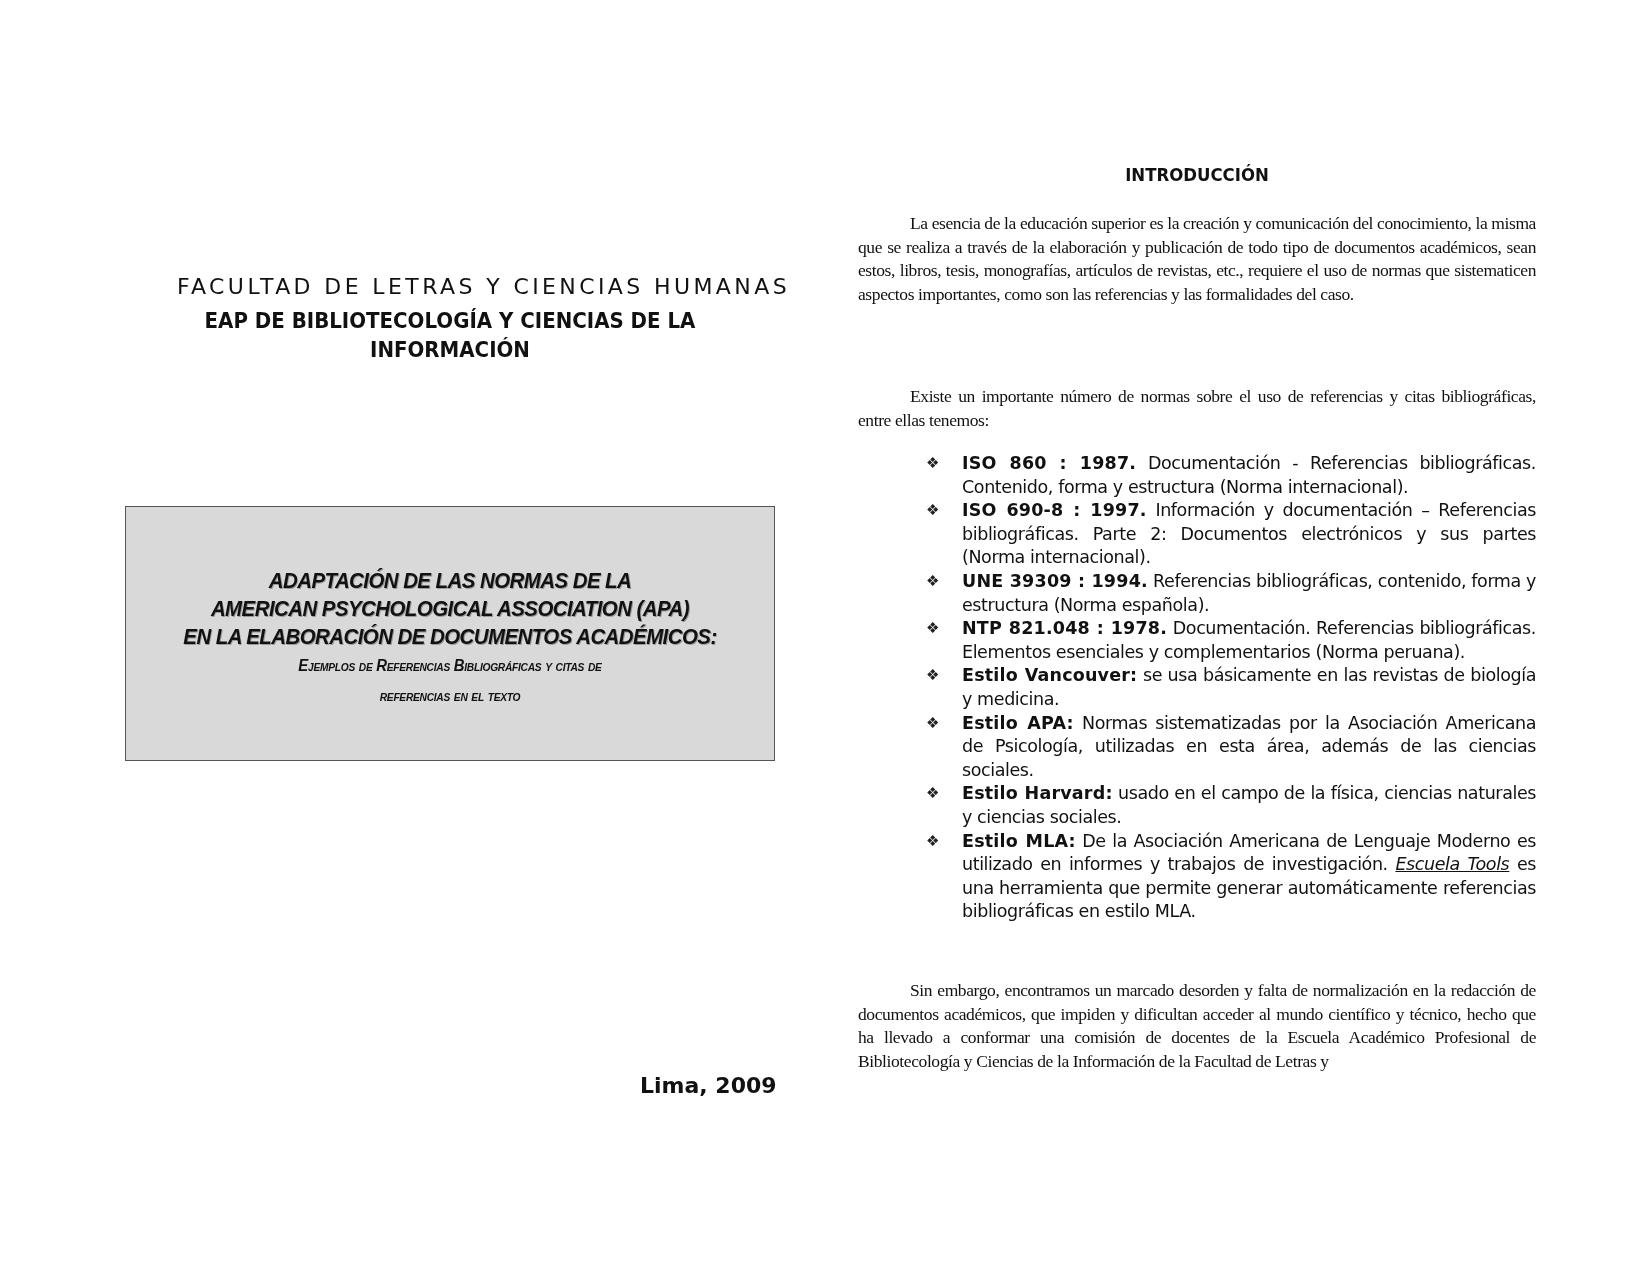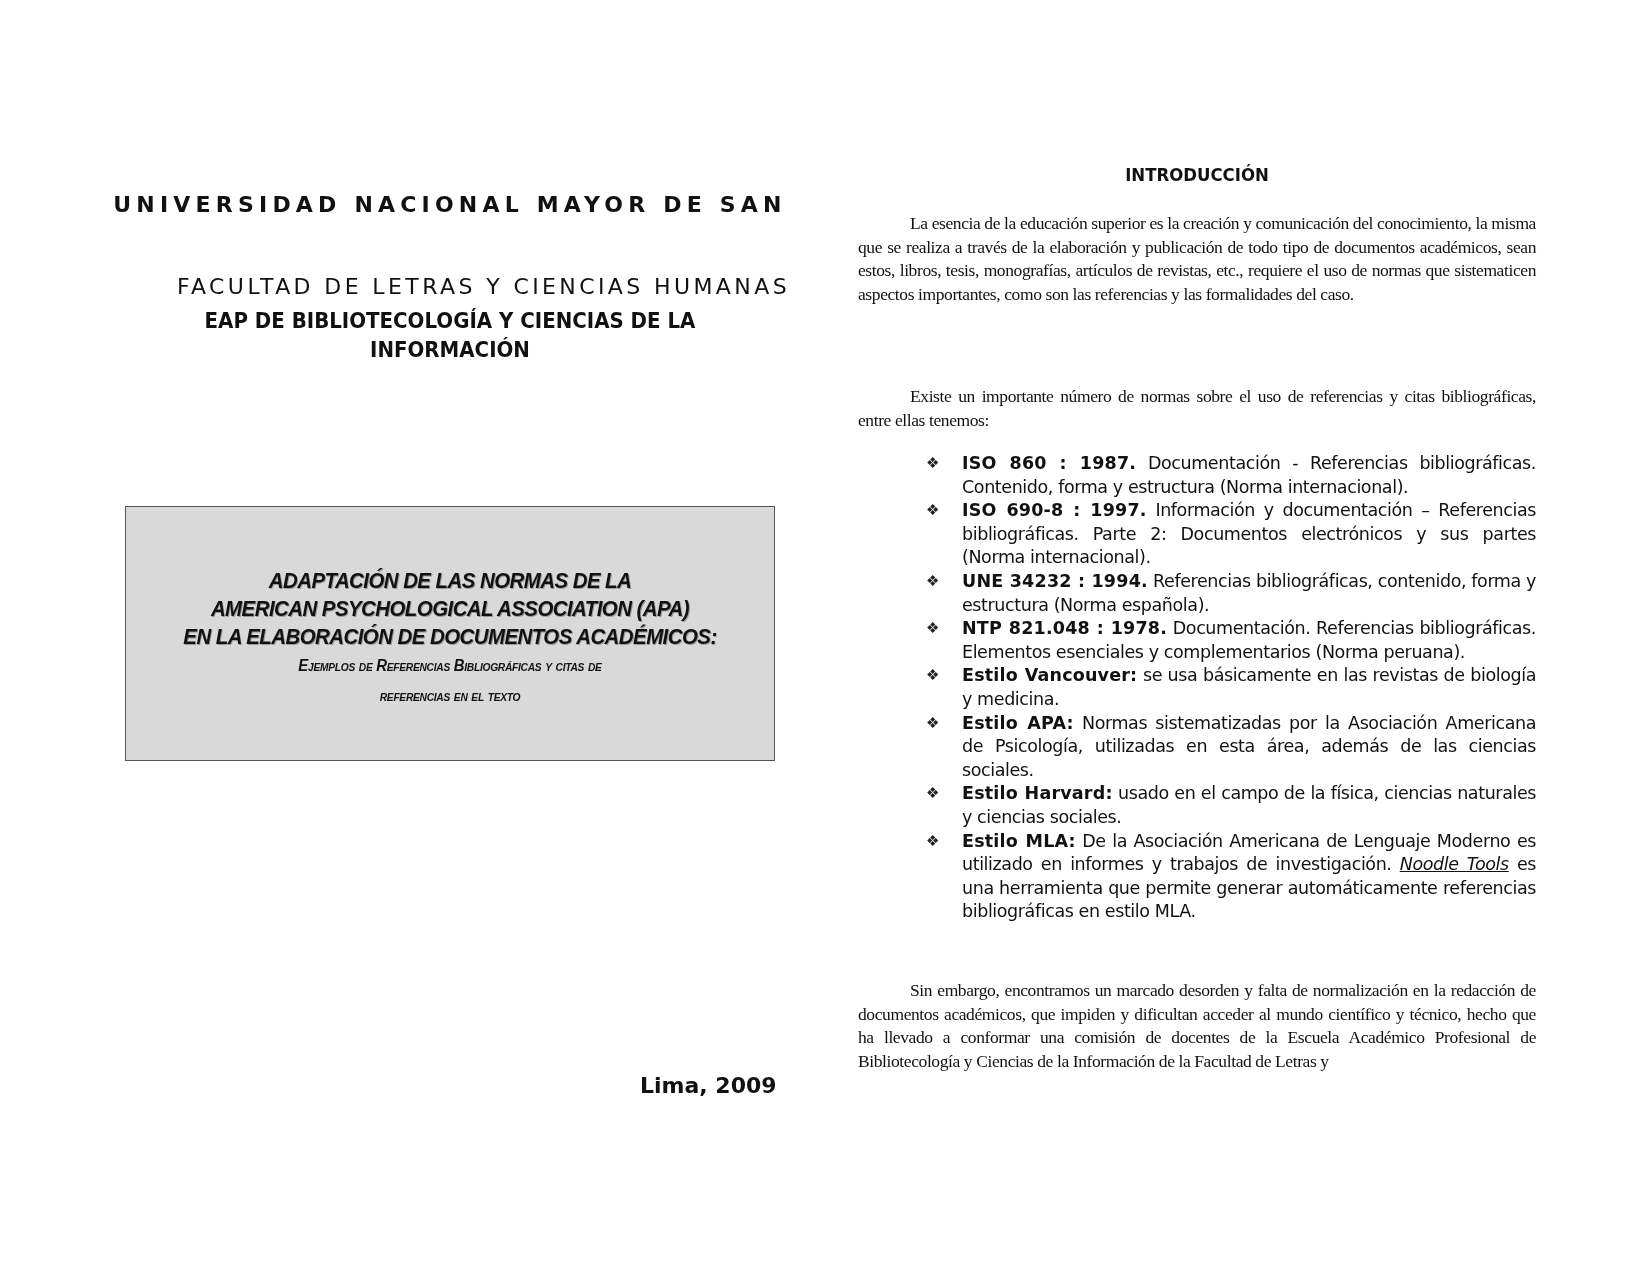--- a/index.html
+++ b/index.html
@@ -72,21 +72,20 @@
   .bullet {
     position: absolute; left: 2px; top: 0; font-size: 15px; color: #222;
   }
   .list b { font-weight: bold; letter-spacing: 0.2px; }
   .link-ref { font-style: italic; text-decoration: underline; color: #111; }
 </style>
 </head>
 <body>
 
 <div class="abs uni">
-  <div>UNIVERSIDAD NACIONAL MAYOR DE SAN</div>
 </div>
 
 <div class="abs fac">FACULTAD DE LETRAS Y CIENCIAS HUMANAS</div>
 
 <div class="abs eap">
   <div>EAP DE BIBLIOTECOLOGÍA Y CIENCIAS DE LA</div>
   <div>INFORMACIÓN</div>
 </div>
 
 <div class="abs titlebox">
@@ -115,39 +114,39 @@
   <li>
     <span class="bullet">❖</span>
     <b>ISO 860 : 1987.</b><span> Documentación - Referencias bibliográficas. Contenido, forma y estructura (Norma internacional).</span>
   </li>
   <li>
     <span class="bullet">❖</span>
     <b>ISO 690-8 : 1997.</b><span> Información y documentación – Referencias bibliográficas. Parte 2: Documentos electrónicos y sus partes (Norma internacional).</span>
   </li>
   <li>
     <span class="bullet">❖</span>
-    <b>UNE 34232 : 1994.</b><span> Referencias bibliográficas, contenido, forma y estructura (Norma española).</span>
+    <b>UNE 39309 : 1994.</b><span> Referencias bibliográficas, contenido, forma y estructura (Norma española).</span>
   </li>
   <li>
     <span class="bullet">❖</span>
     <b>NTP 821.048 : 1978.</b><span> Documentación. Referencias bibliográficas. Elementos esenciales y complementarios (Norma peruana).</span>
   </li>
   <li>
     <span class="bullet">❖</span>
     <b>Estilo Vancouver:</b><span> se usa básicamente en las revistas de biología y medicina.</span>
   </li>
   <li>
     <span class="bullet">❖</span>
     <b>Estilo APA:</b><span> Normas sistematizadas por la Asociación Americana de Psicología, utilizadas en esta área, además de las ciencias sociales.</span>
   </li>
   <li>
     <span class="bullet">❖</span>
     <b>Estilo Harvard:</b><span> usado en el campo de la física, ciencias naturales y ciencias sociales.</span>
   </li>
   <li>
     <span class="bullet">❖</span>
-    <b>Estilo MLA:</b><span> De la Asociación Americana de Lenguaje Moderno es utilizado en informes y trabajos de investigación. </span><span class="link-ref">Noodle Tools</span><span> es una herramienta  que permite generar automáticamente referencias bibliográficas en estilo MLA.</span>
+    <b>Estilo MLA:</b><span> De la Asociación Americana de Lenguaje Moderno es utilizado en informes y trabajos de investigación. </span><span class="link-ref">Escuela Tools</span><span> es una herramienta  que permite generar automáticamente referencias bibliográficas en estilo MLA.</span>
   </li>
 </ul>
 
 <div class="abs rcol p3">
   <p class="para">Sin embargo, encontramos un marcado desorden y falta de normalización en la redacción de documentos académicos, que impiden y dificultan acceder al mundo científico y técnico, hecho que ha llevado  a conformar  una comisión  de docentes de la Escuela Académico Profesional de Bibliotecología y Ciencias de la Información de la Facultad de Letras y</p>
 </div>
 
 </body></html>

